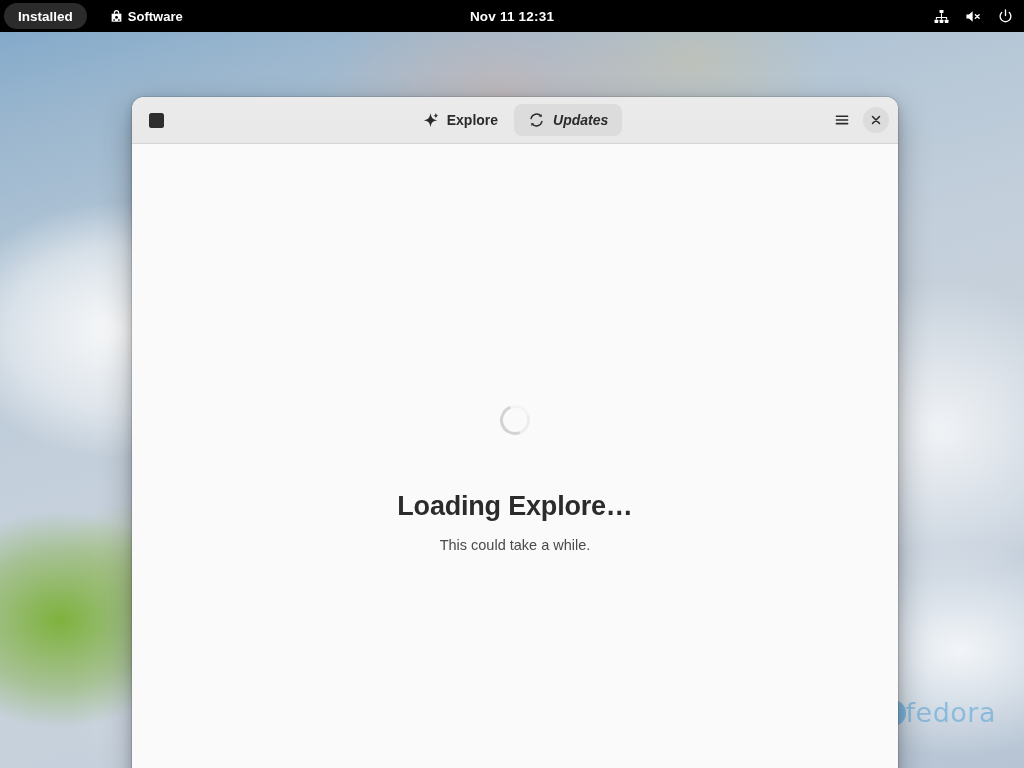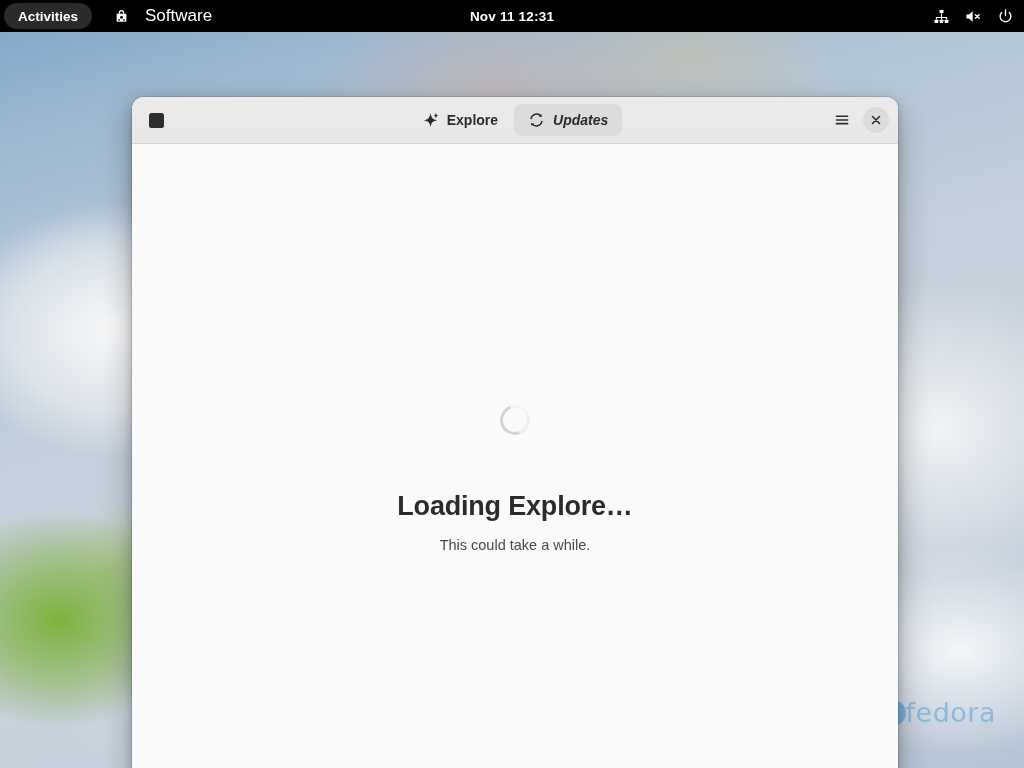--- a/index.html
+++ b/index.html
@@ -68,24 +68,24 @@
     font-size: 13.5px;
     color: #ffffff;
     cursor: pointer;
   }
   #app-menu-btn {
     margin-left: 14px;
     height: 26px;
     padding: 0 8px;
     display: flex;
     align-items: center;
-    gap: 16px;
+    gap: 4px;
     border-radius: 13px;
-    font-weight: normal;
-    font-size: 17px;
+    font-weight: bold;
+    font-size: 13px;
     cursor: pointer;
   }
   #clock-area {
     position: absolute;
     left: 0; right: 0;
     top: 0; height: 32px;
     display: flex;
     align-items: center;
     justify-content: center;
     pointer-events: none;
@@ -332,21 +332,21 @@
         <div id="status-title">Loading Explore…</div>
         <div id="status-subtitle">This could take a while.</div>
       </div>
     </div>
 
   </div>
 
   <div id="topbar">
 
     <div id="activities-btn">
-      <span>Activities</span>
+      <span>Installed</span>
     </div>
 
     <div id="app-menu-btn">
       <span style="display:flex;align-items:center;">
         <svg width="15" height="15" viewBox="0 0 24 24" aria-hidden="true">
           <path d="M4.2 7.5h15.6v12.8H4.2z" fill="#ffffff"></path>
           <path d="M8.6 7.6V5.9a3.4 3.4 0 0 1 6.8 0v1.7" fill="none" stroke="#ffffff" stroke-width="1.9"></path>
           <circle cx="12" cy="13.4" r="2.3" fill="#000000"></circle>
           <rect x="7.0" y="16.4" width="2.4" height="2.4" fill="#000000"></rect>
           <rect x="14.6" y="16.4" width="2.4" height="2.4" fill="#000000"></rect>

